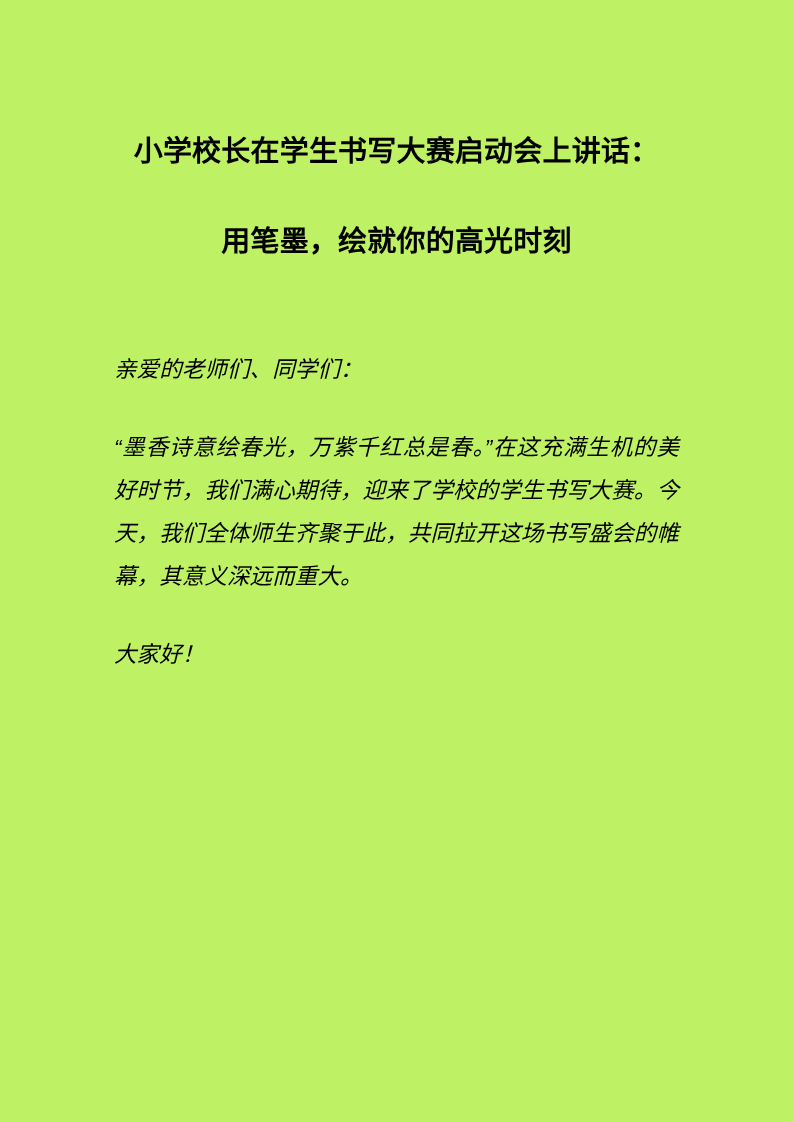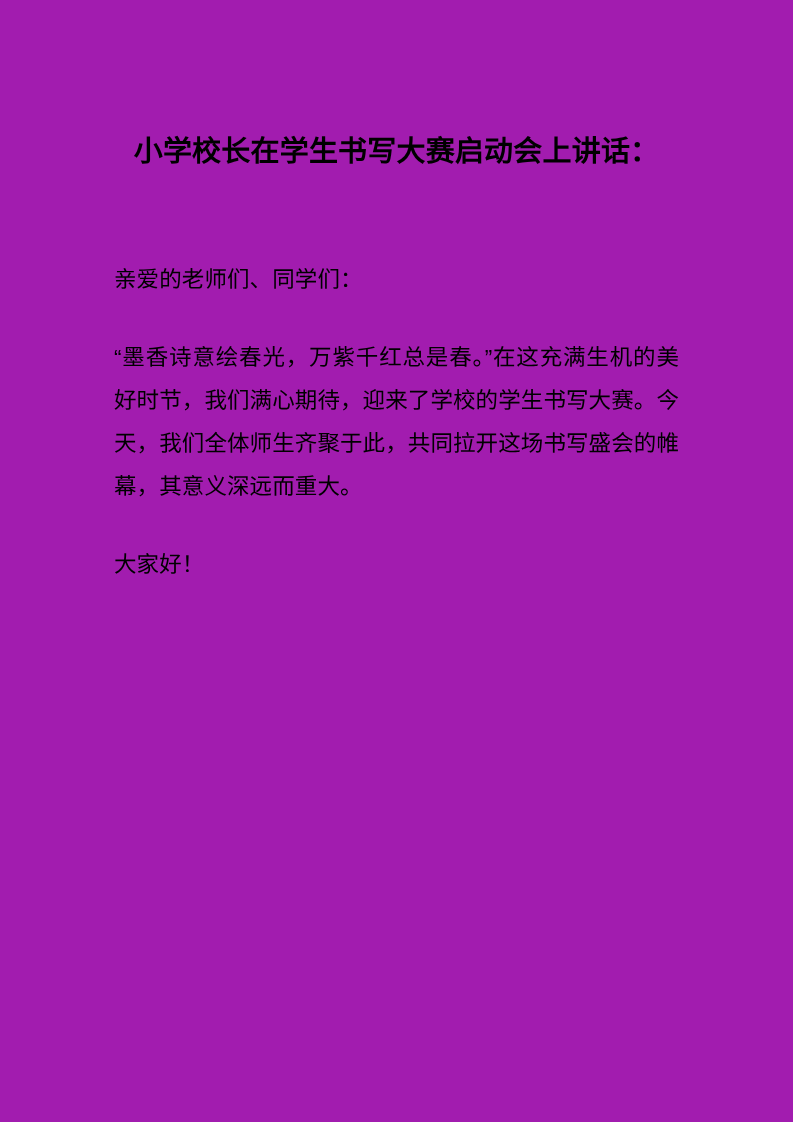--- a/index.html
+++ b/index.html
@@ -12,21 +12,21 @@
   body {
     font-family: "Liberation Sans", "DejaVu Sans", sans-serif;
     color: #000000;
   }
 
   .page {
     position: relative;
     width: 793px;
     height: 1122px;
     margin: 0 auto;
-    background: #a21caf;
+    background: #bef264;
     overflow: hidden;
     box-sizing: border-box;
   }
 
   .content {
     position: absolute;
     left: 114px;
     top: 0;
     width: 565px;
   }
@@ -47,20 +47,21 @@
     padding-top: 129px;
   }
 
   .title-line-2 {
     padding-top: 46px;
   }
 
   
   .body-text {
     padding-top: 85px;
+    font-style: italic;
   }
 
   .para {
     margin: 0 0 35px 0;
     font-size: 22.5px;
     line-height: 43px;
     text-align: justify;
     text-justify: inter-ideograph;
     letter-spacing: 0.1px;
     color: #000000;
@@ -71,20 +72,21 @@
   }
 </style>
 </head>
 <body>
 
 <div class="page">
   <div class="content">
 
     <div class="doc-title title-line-1">小学校长在学生书写大赛启动会上讲话：</div>
 
+    <div class="doc-title title-line-2">用笔墨，绘就你的高光时刻</div>
 
     <div class="body-text">
 
       <p class="para">亲爱的老师们、同学们：</p>
 
       <p class="para">“墨香诗意绘春光，万紫千红总是春。”在这充满生机的美好时节，我们满心期待，迎来了学校的学生书写大赛。今天，我们全体师生齐聚于此，共同拉开这场书写盛会的帷幕，其意义深远而重大。</p>
 
       <p class="para">大家好！</p>
 
 

